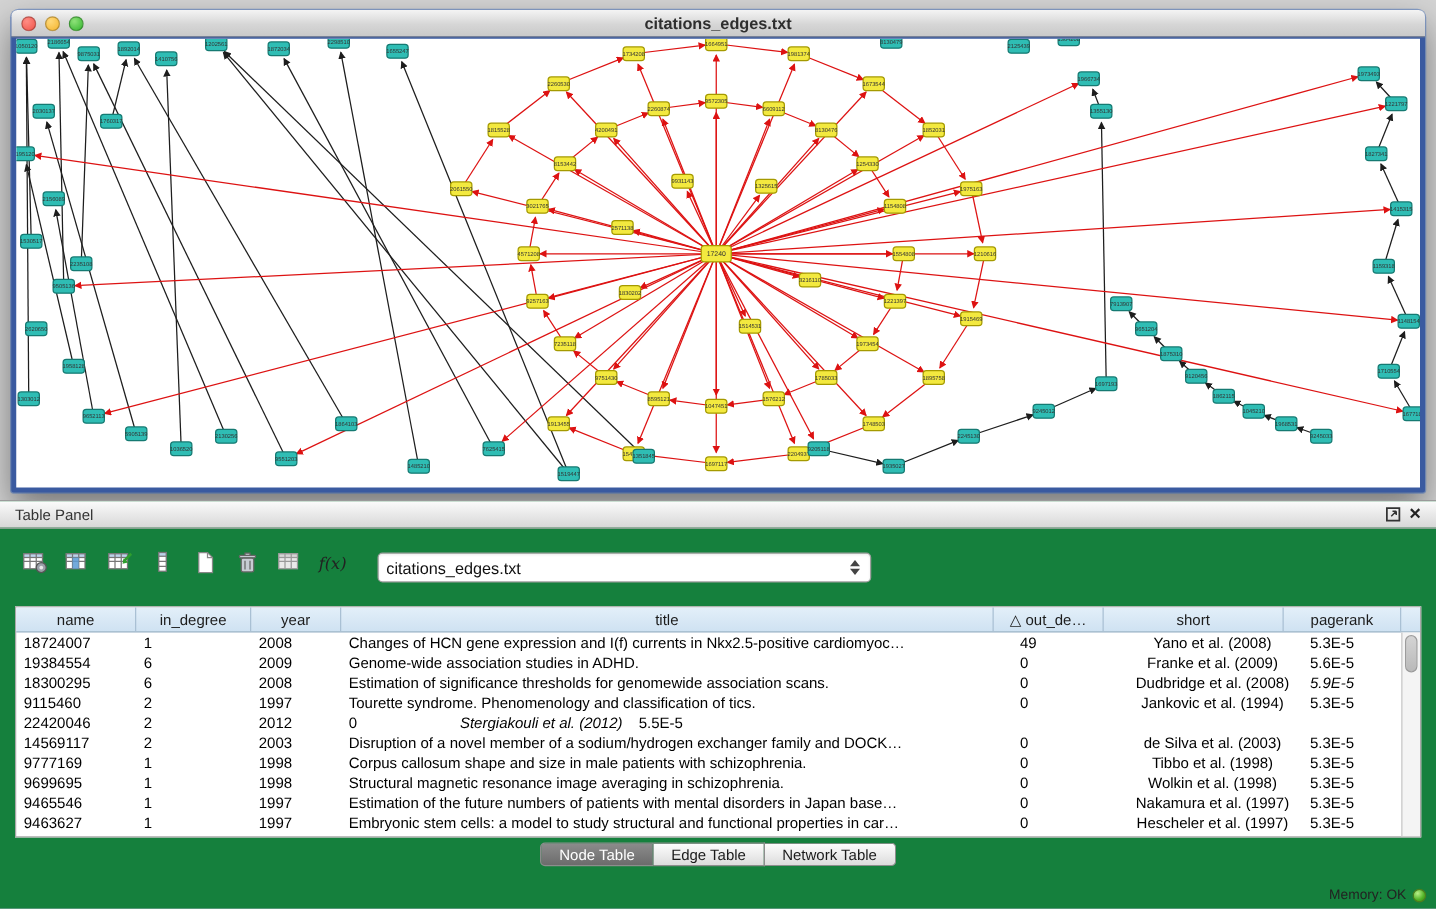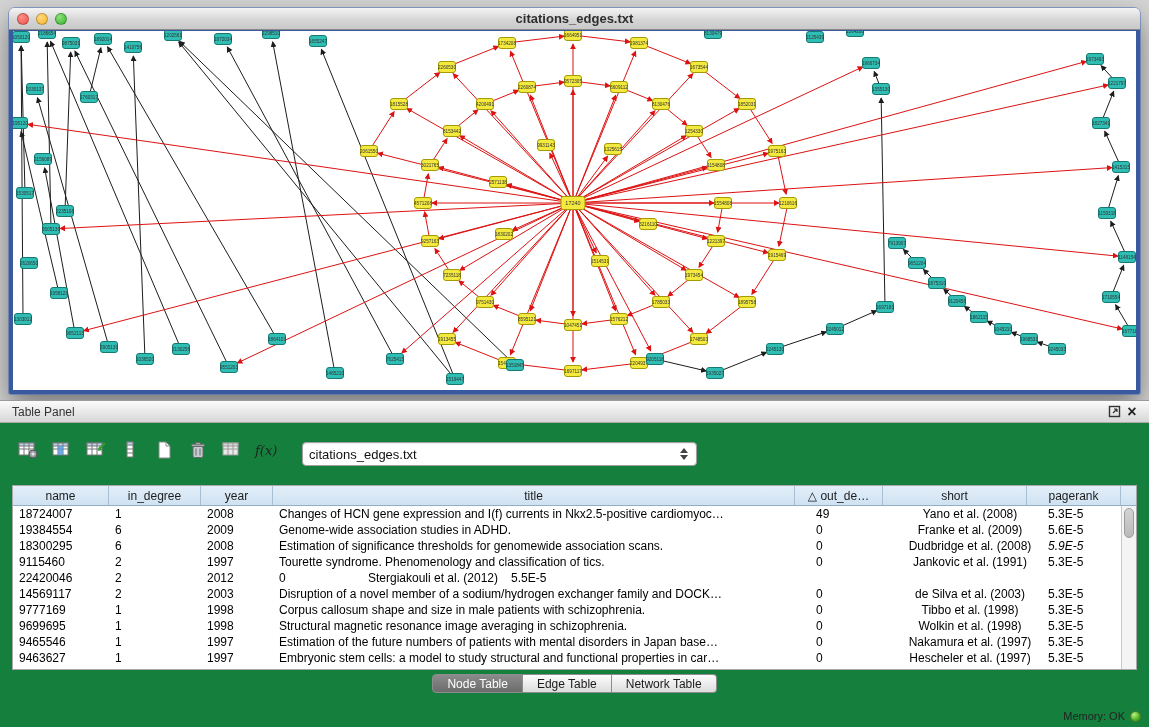--- a/index.html
+++ b/index.html
@@ -765,29 +765,29 @@
           <div class="td" style="width: 88px; flex: 0 0 88px;">0</div>
           <div class="td center" style="width: 144px; flex: 0 0 144px;">Dudbridge et al. (2008)</div>
           <div class="td" style="width: 94px; flex: 0 0 94px; font-style: italic;">5.9E-5</div>
         </div>
         <div class="tr">
           <div class="td" style="width: 96px; flex: 0 0 96px;">9115460</div>
           <div class="td" style="width: 92px; flex: 0 0 92px;">2</div>
           <div class="td" style="width: 72px; flex: 0 0 72px;">1997</div>
           <div class="td" style="flex: 1 1 0%;">Tourette syndrome. Phenomenology and classification of tics.</div>
           <div class="td" style="width: 88px; flex: 0 0 88px;">0</div>
-          <div class="td center" style="width: 144px; flex: 0 0 144px;">Jankovic et al. (1991)</div>
+          <div class="td center" style="width: 144px; flex: 0 0 144px;">Jankovic et al. (1994)</div>
           <div class="td" style="width: 94px; flex: 0 0 94px;">5.3E-5</div>
         </div>
         <div class="tr">
           <div class="td" style="width: 96px; flex: 0 0 96px;">22420046</div>
           <div class="td" style="width: 92px; flex: 0 0 92px;">2</div>
           <div class="td" style="width: 72px; flex: 0 0 72px;">2012</div>
           <div class="td" style="width: 88px; flex: 0 0 88px;">0</div>
-          <div class="td center" style="width: 144px; flex: 0 0 144px;">Stergiakouli et al. (2012)</div>
+          <div class="td center" style="width: 144px; flex: 0 0 144px; font-style: italic;">Stergiakouli et al. (2012)</div>
           <div class="td" style="width: 94px; flex: 0 0 94px;">5.5E-5</div>
         </div>
         <div class="tr">
           <div class="td" style="width: 96px; flex: 0 0 96px;">14569117</div>
           <div class="td" style="width: 92px; flex: 0 0 92px;">2</div>
           <div class="td" style="width: 72px; flex: 0 0 72px;">2003</div>
           <div class="td" style="flex: 1 1 0%;">Disruption of a novel member of a sodium/hydrogen exchanger family and DOCK…</div>
           <div class="td" style="width: 88px; flex: 0 0 88px;">0</div>
           <div class="td center" style="width: 144px; flex: 0 0 144px;">de Silva et al. (2003)</div>
           <div class="td" style="width: 94px; flex: 0 0 94px;">5.3E-5</div>

